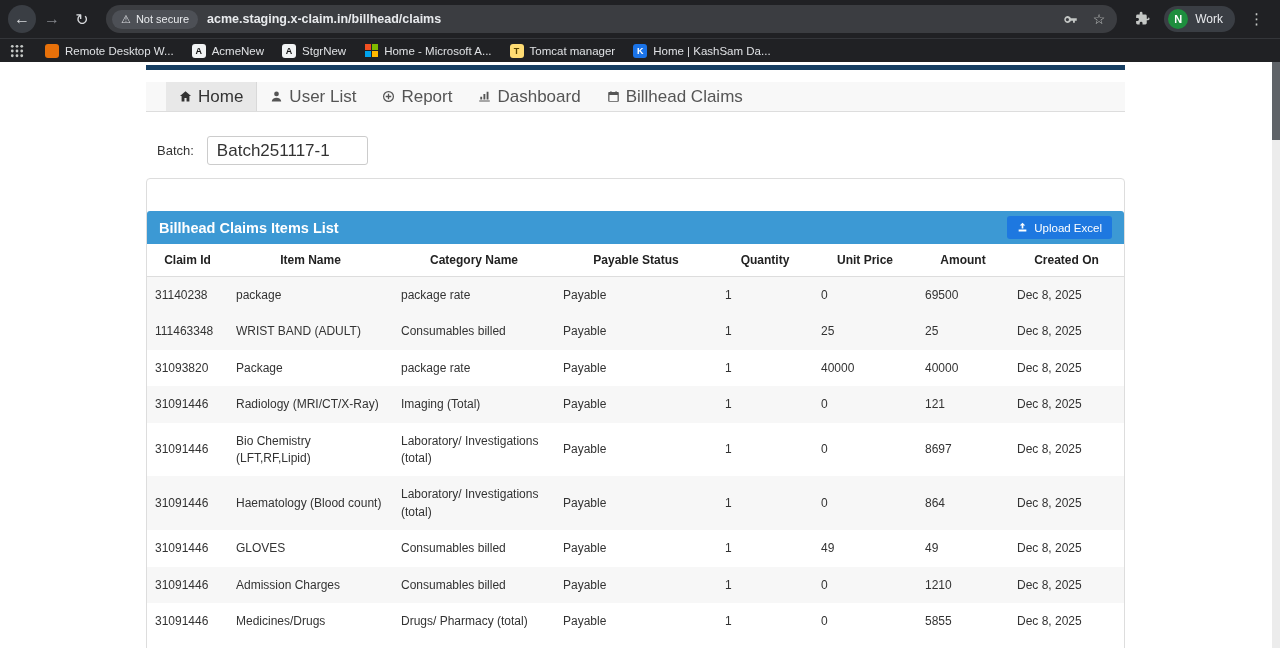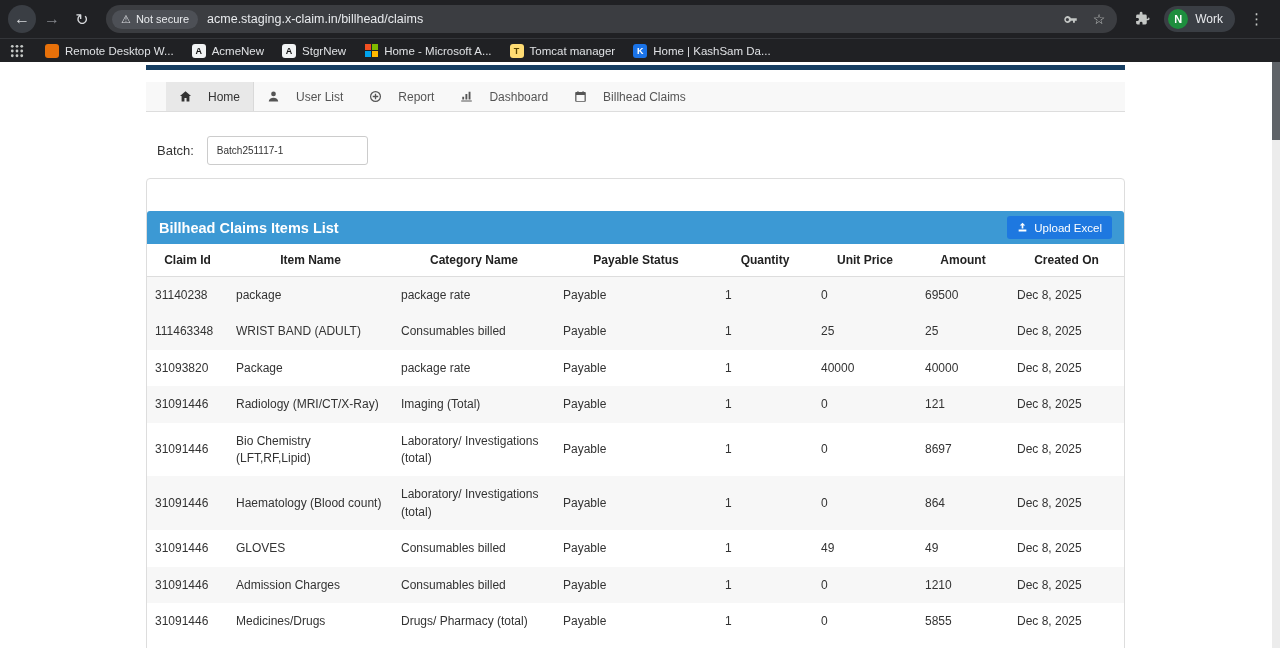--- a/index.html
+++ b/index.html
@@ -12,21 +12,21 @@
   .toolbar { height: 38px; background: #202124; display: flex; align-items: center; padding: 0 8px; gap: 2px; }
   .nav-btn { width: 28px; height: 28px; border-radius: 50%; border: none; background: transparent;
              color: #d7d9dc; font-size: 16px; display: flex; align-items: center; justify-content: center; flex: 0 0 auto; }
   .nav-btn.back { background: #3a3e44; }
   .nav-btn.fwd { color: #84878c; }
   .addressbar { flex: 1; height: 28px; background: #3b3d41; border-radius: 14px; display: flex;
                 align-items: center; padding: 0 12px 0 6px; gap: 9px; margin: 0 8px; min-width: 0; }
   .chip { background: #4d5056; border-radius: 11px; padding: 3px 9px; font-size: 11px; color: #e8eaed;
           display: flex; align-items: center; gap: 5px; flex: 0 0 auto; }
   .chip .warn { font-size: 11px; color: #dadce0; }
-  .url { font-size: 12.5px; color: #e8eaed; flex: 1; white-space: nowrap; overflow: hidden; }
+  .url { font-size: 12.5px; color: #e8eaed; flex: 1; white-space: nowrap; overflow: hidden; font-weight: bold; }
   .ab-icons { display: flex; gap: 15px; color: #c4c7c5; align-items: center; font-size: 14px; }
   .ab-icons svg { width: 15px; height: 15px; fill: #c4c7c5; display: block; }
   .tool-ic { color: #c4c7c5; padding: 0 7px; font-size: 15px; display: flex; align-items: center; }
   .tool-ic svg { width: 17px; height: 17px; fill: #c4c7c5; display: block; }
   .profile { display: flex; align-items: center; gap: 7px; background: #3a3e44; border-radius: 14px;
              padding: 3px 12px 3px 4px; color: #e8eaed; font-size: 12px; margin: 0 4px; flex: 0 0 auto; }
   .avatar { width: 20px; height: 20px; border-radius: 50%; background: var(--avatar-green, #1e8e3e);
             color: #fff; font-size: 11px; font-weight: 700; display: flex; align-items: center; justify-content: center; }
   .menu-dots { color: #c4c7c5; font-size: 15px; padding: 0 8px; }
 
@@ -42,29 +42,29 @@
   .ms-fav { display: grid; grid-template-columns: 6px 6px; gap: 1px; background: transparent; border-radius: 0; }
   .ms-fav i { width: 6px; height: 6px; display: block; }
 
   
   .page { position: absolute; top: 62px; left: 0; right: 0; bottom: 0; background: #fff; }
   .container { width: 979px; margin-left: 146px; }
   .navbar-strip { height: 5px; margin-top: 3px; background: var(--navbar-strip, #173f63); }
 
   .tabs { margin-top: 12px; display: flex; align-items: stretch; background: #f8f8f8;
           border-bottom: 1px solid #ddd; height: 30px; padding-left: 20px; }
-  .tab { display: flex; align-items: center; gap: 16px; padding: 0 13px; font-size: 12px; color: #555;
+  .tab { display: flex; align-items: center; gap: 6px; padding: 0 13px; font-size: 17px; color: #555;
          text-decoration: none; }
   .tab.active { background: #e8e8e8; color: #333; border-right: 1px solid #d9d9d9; }
   .tab-icon svg { width: 13px; height: 13px; fill: currentColor; display: block; }
 
   .batch-row { margin-top: 24px; display: flex; align-items: center; gap: 13px; padding-left: 11px; }
   .batch-row label { font-size: 13px; color: #333; }
   .batch-row input { width: 161px; height: 29px; border: 1px solid #ccc; border-radius: 3px;
-                     padding: 0 9px; font-size: 10px; color: #333; font-family: "Liberation Sans", sans-serif; }
+                     padding: 0 9px; font-size: 17px; color: #333; font-family: "Liberation Sans", sans-serif; }
 
   .panel { margin-top: 13px; border: 1px solid #ddd; border-radius: 4px 4px 0 0; }
   .panel-header { background: var(--panel-header, #3c99d4); height: 33px; display: flex; align-items: center;
                   padding: 0 12px; border-radius: 3px 3px 0 0; margin-top: 32px; }
   .panel-title { color: #fff; font-weight: 700; font-size: 14.5px; }
   .upload-btn { margin-left: auto; background: var(--upload-button, #1e78e0); color: #fff; border: none;
                 border-radius: 3px; height: 23px; padding: 0 10px; font-size: 11.5px;
                 display: flex; align-items: center; gap: 6px; font-family: "Liberation Sans", sans-serif; }
   .upload-btn svg { width: 11px; height: 11px; fill: #fff; display: block; }
 

